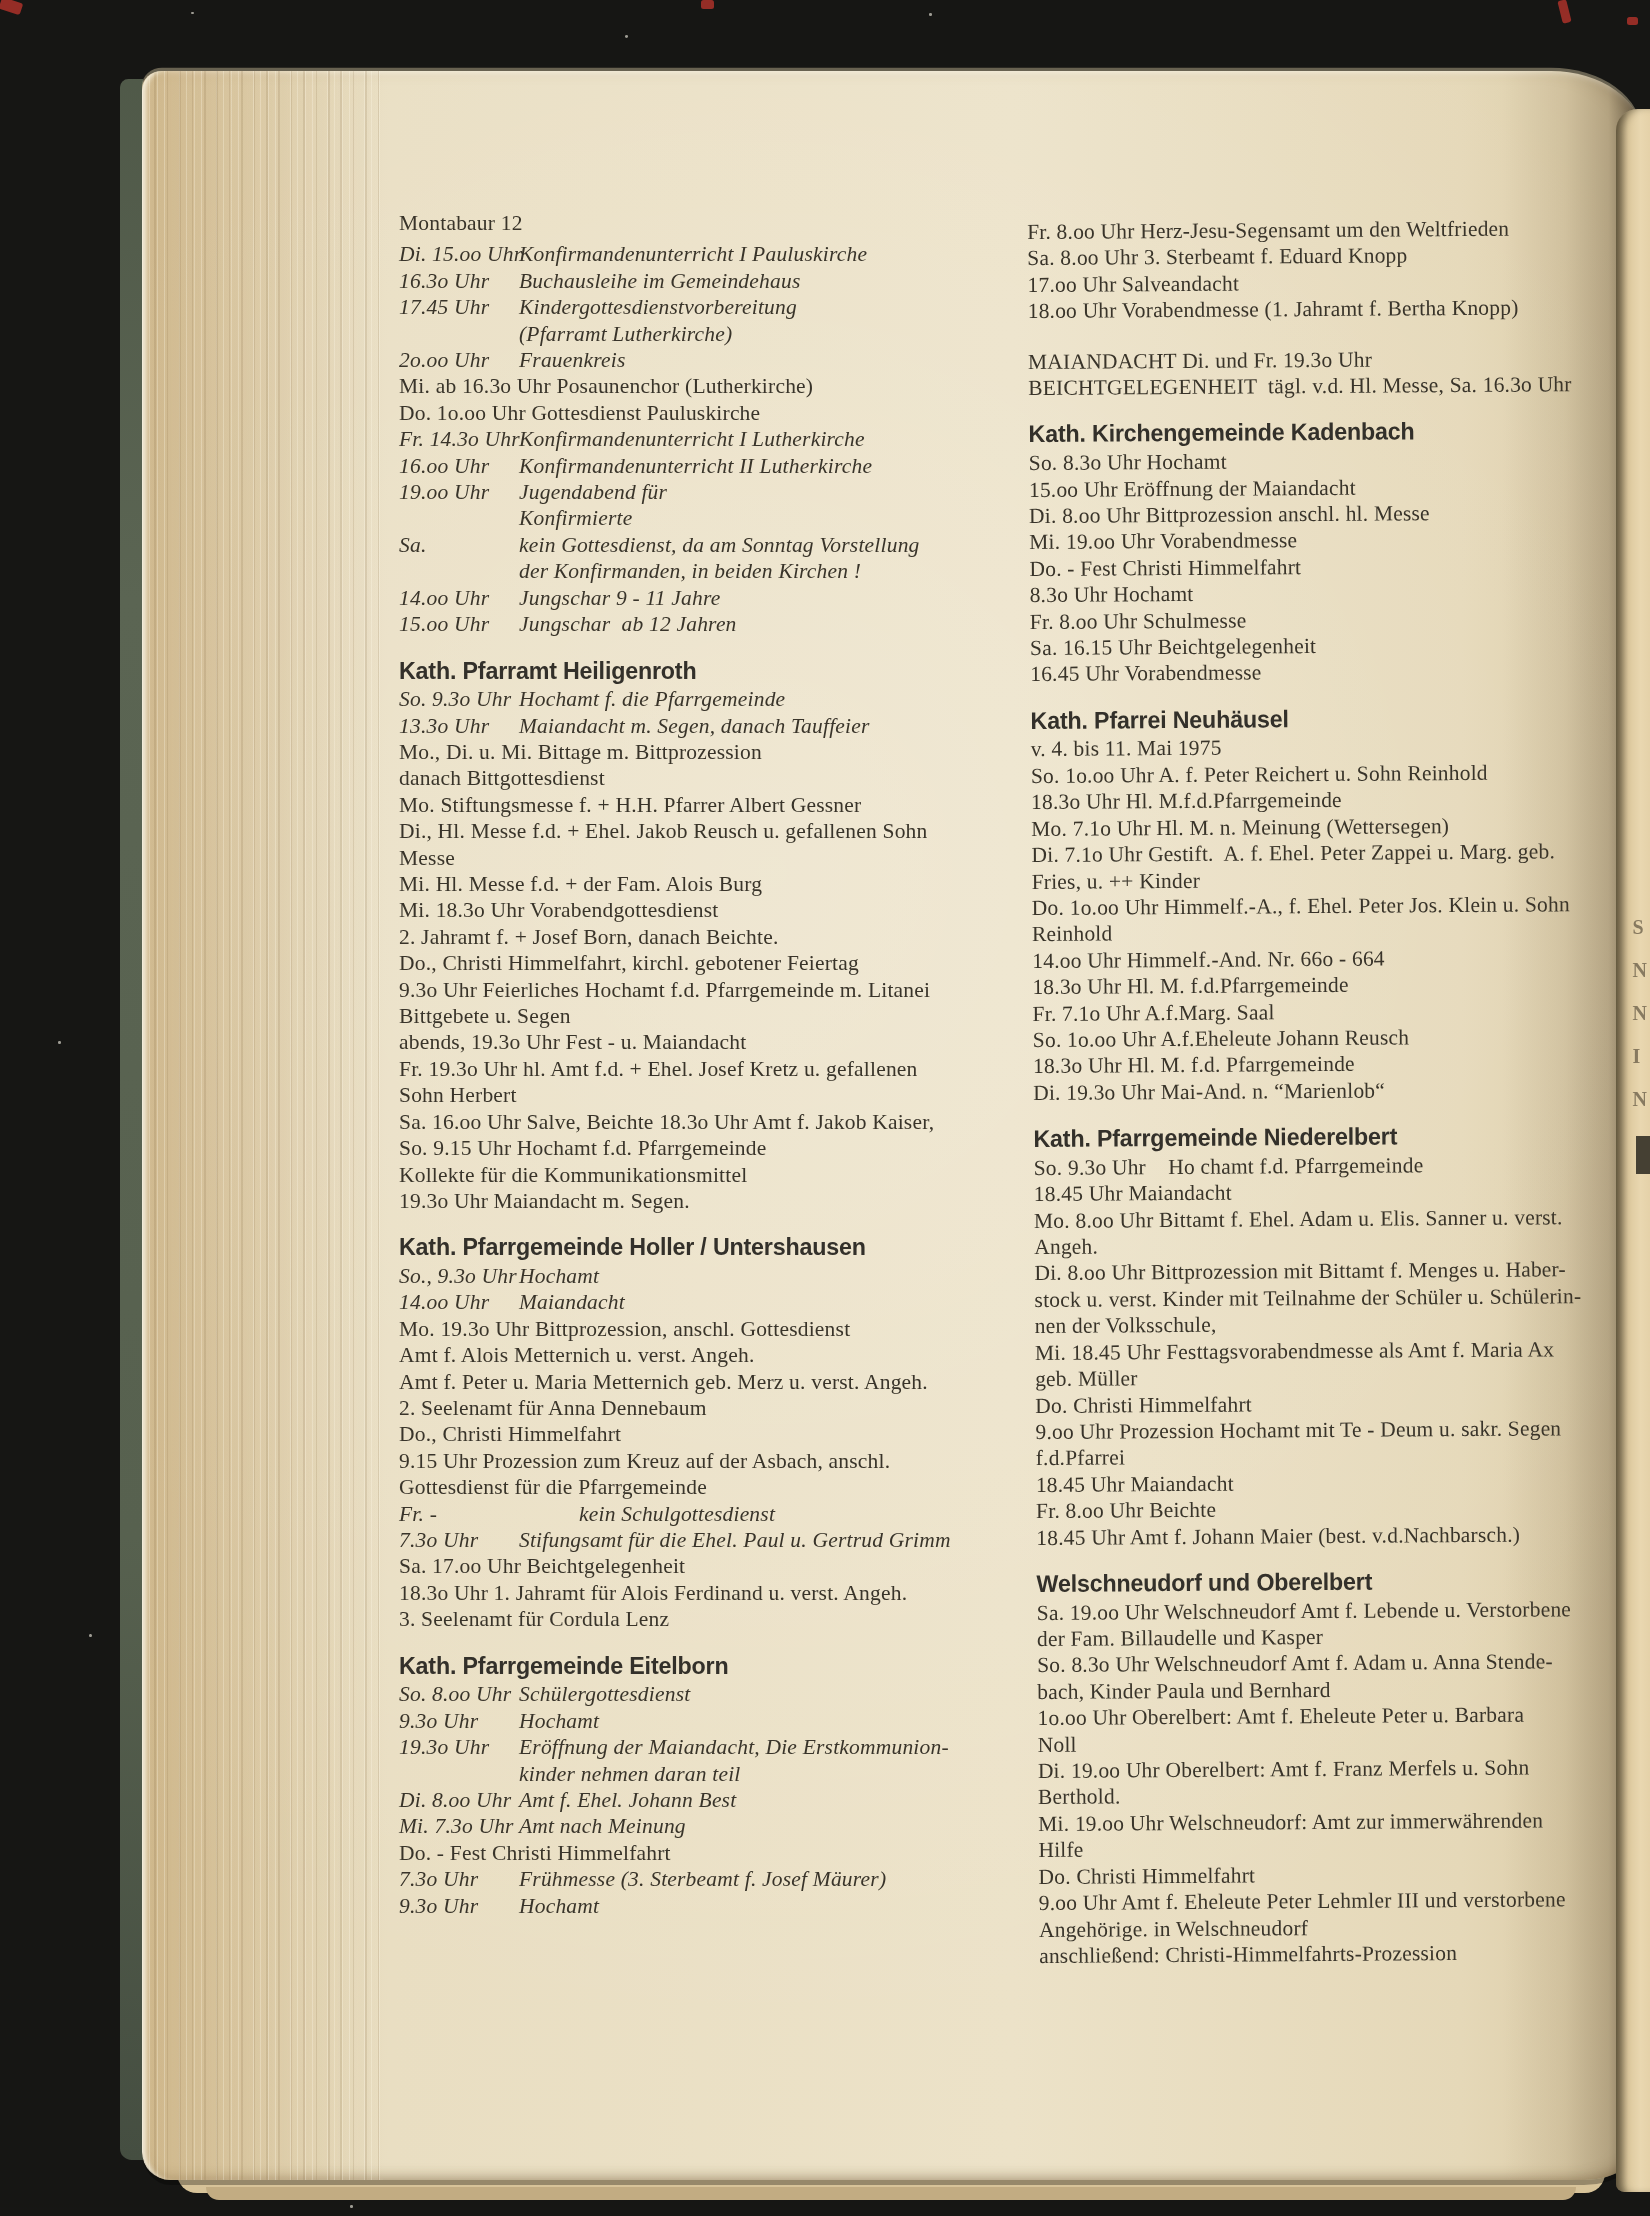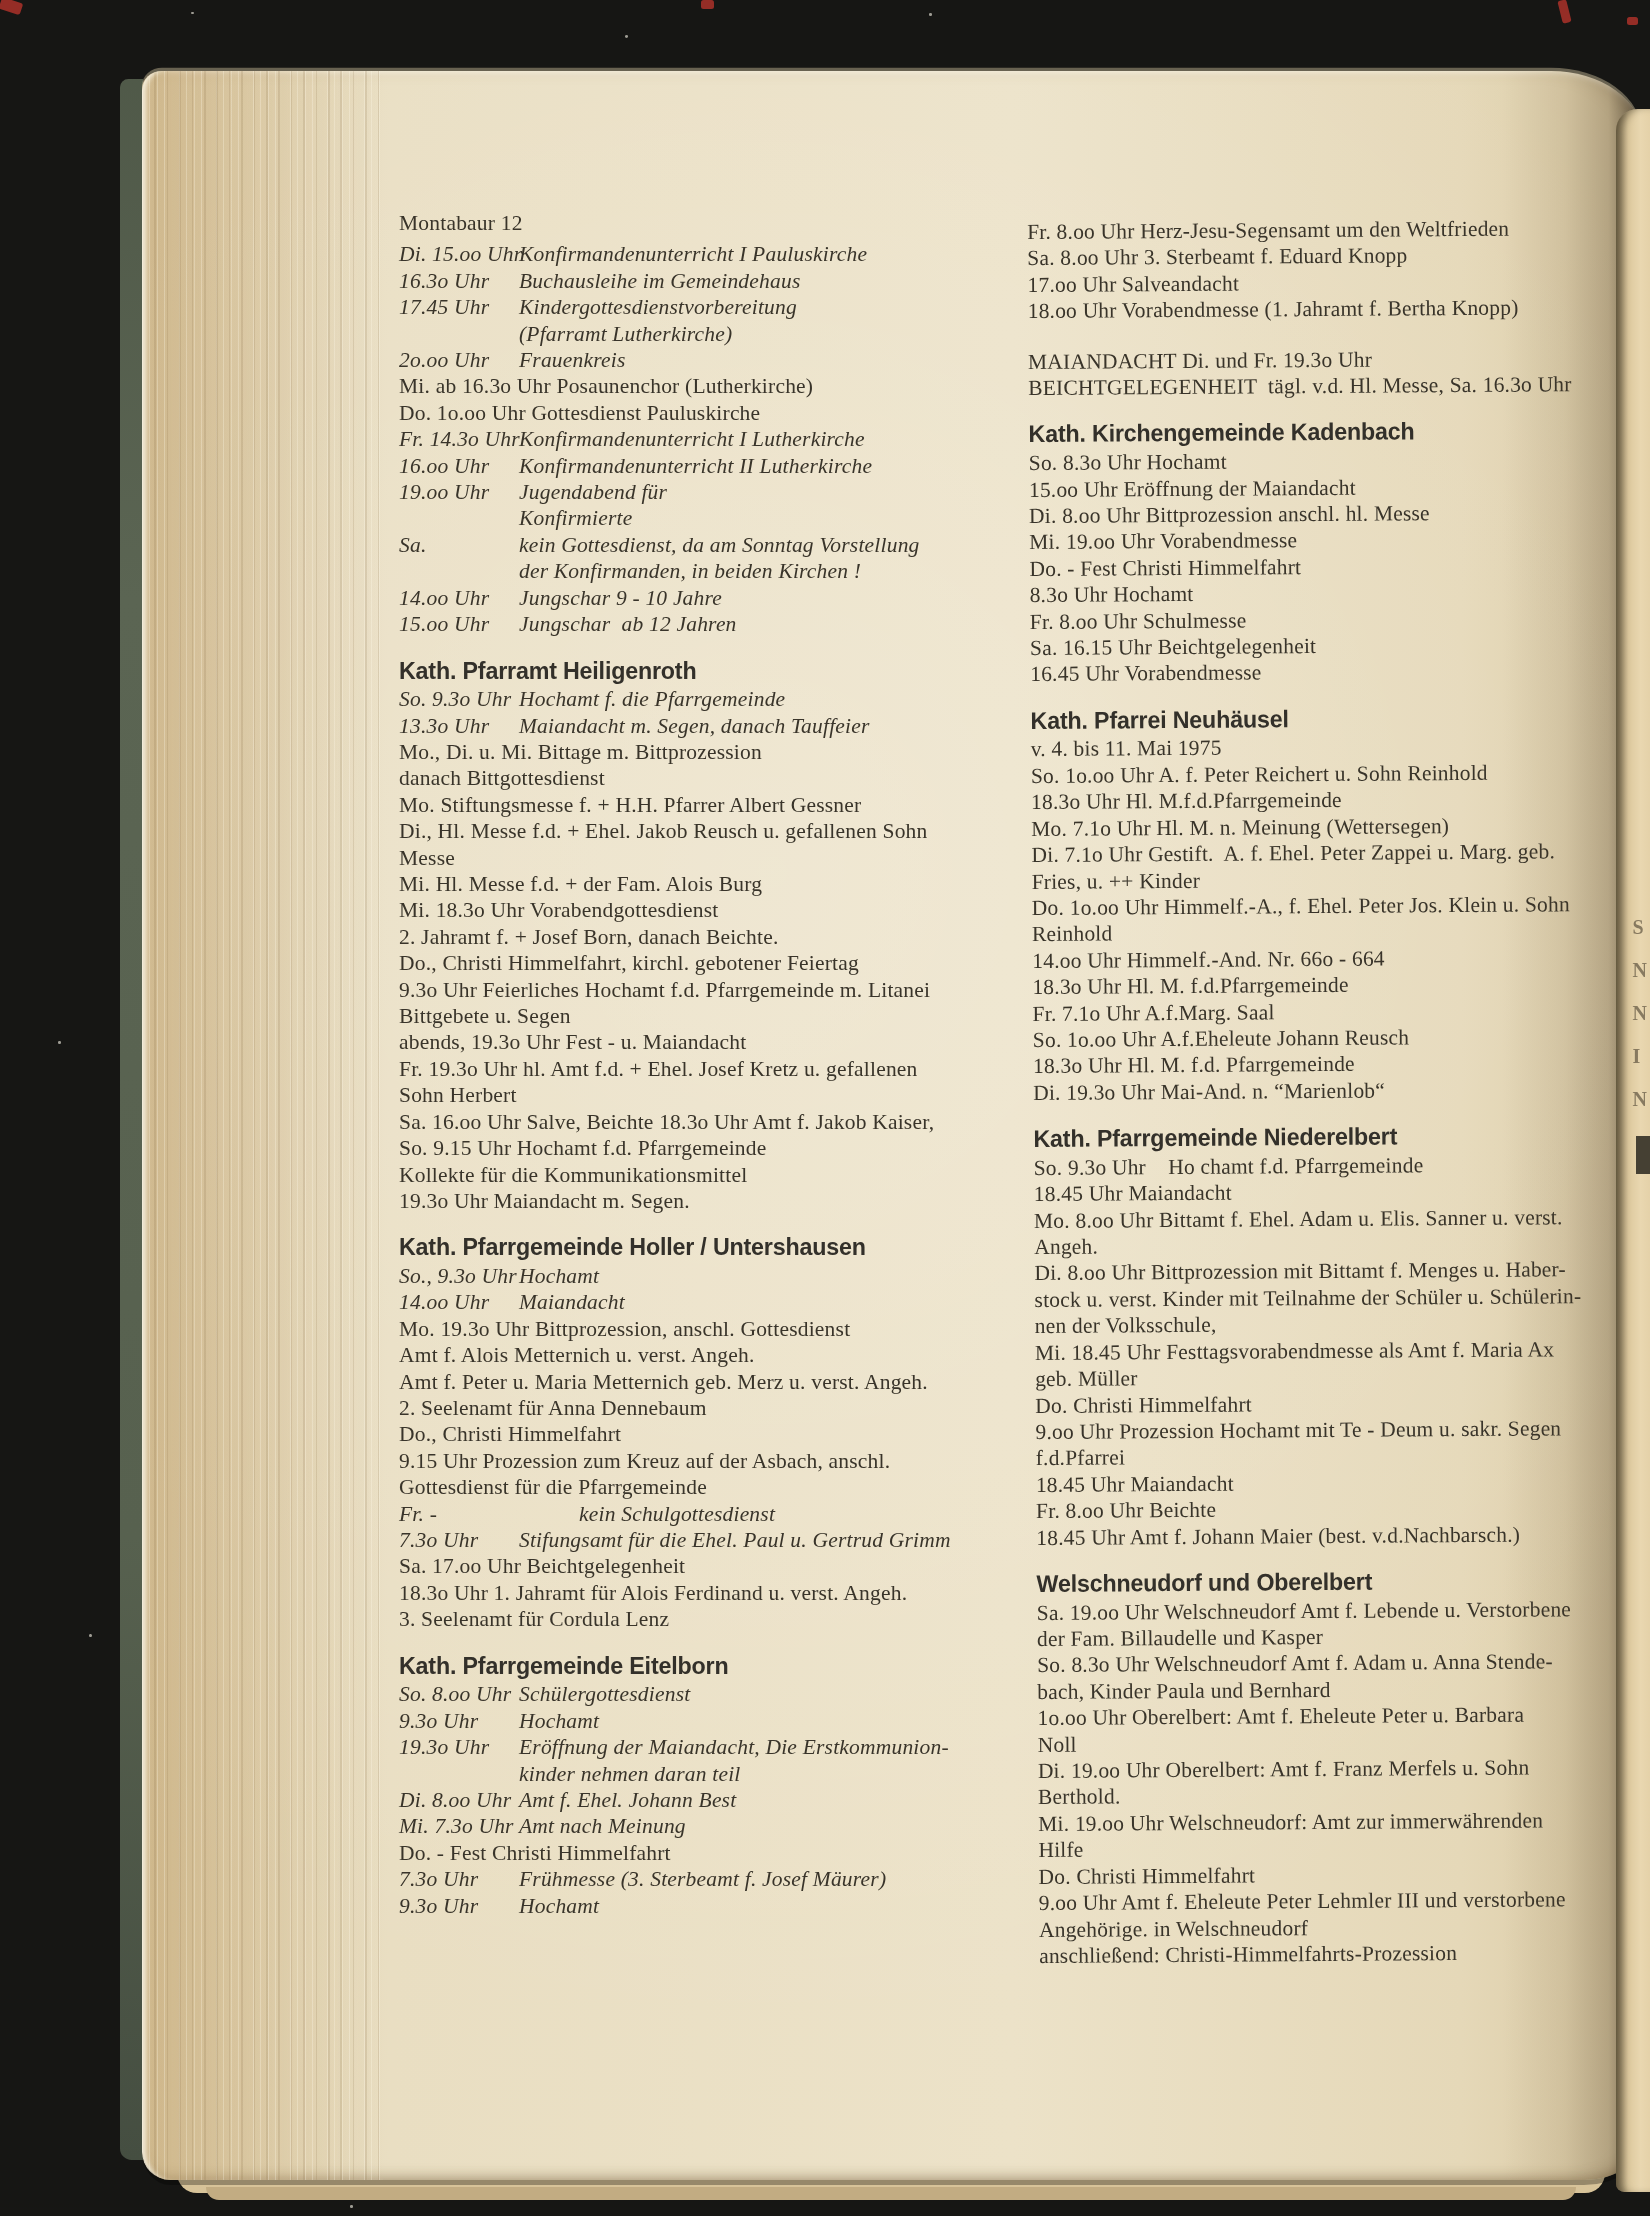--- a/index.html
+++ b/index.html
@@ -104,21 +104,21 @@
           <p class="line row"><span class="c1"></span><span class="c2">(Pfarramt Lutherkirche)</span></p>
           <p class="line row"><span class="c1">2o.oo Uhr</span><span class="c2">Frauenkreis</span></p>
           <p class="line">Mi. ab 16.3o Uhr Posaunenchor (Lutherkirche)</p>
           <p class="line">Do. 1o.oo Uhr Gottesdienst Pauluskirche</p>
           <p class="line row"><span class="c1">Fr. 14.3o Uhr</span><span class="c2">Konfirmandenunterricht I Lutherkirche</span></p>
           <p class="line row"><span class="c1">16.oo Uhr</span><span class="c2">Konfirmandenunterricht II Lutherkirche</span></p>
           <p class="line row"><span class="c1">19.oo Uhr</span><span class="c2">Jugendabend für</span></p>
           <p class="line row"><span class="c1"></span><span class="c2">Konfirmierte</span></p>
           <p class="line row"><span class="c1">Sa.</span><span class="c2">kein Gottesdienst, da am Sonntag Vorstellung</span></p>
           <p class="line row"><span class="c1"></span><span class="c2">der Konfirmanden, in beiden Kirchen !</span></p>
-          <p class="line row"><span class="c1">14.oo Uhr</span><span class="c2">Jungschar 9 - 10 Jahre</span></p>
+          <p class="line row"><span class="c1">14.oo Uhr</span><span class="c2">Jungschar 9 - 11 Jahre</span></p>
           <p class="line row"><span class="c1">15.oo Uhr</span><span class="c2">Jungschar  ab 12 Jahren</span></p>
         </section>
         <section>
           <h2 class="heading">Kath. Pfarramt Heiligenroth</h2>
           <p class="line row"><span class="c1">So. 9.3o Uhr</span><span class="c2">Hochamt f. die Pfarrgemeinde</span></p>
           <p class="line row"><span class="c1">13.3o Uhr</span><span class="c2">Maiandacht m. Segen, danach Tauffeier</span></p>
           <p class="line">Mo., Di. u. Mi. Bittage m. Bittprozession</p>
           <p class="line">danach Bittgottesdienst</p>
           <p class="line">Mo. Stiftungsmesse f. + H.H. Pfarrer Albert Gessner</p>
           <p class="line">Di., Hl. Messe f.d. + Ehel. Jakob Reusch u. gefallenen Sohn</p>

